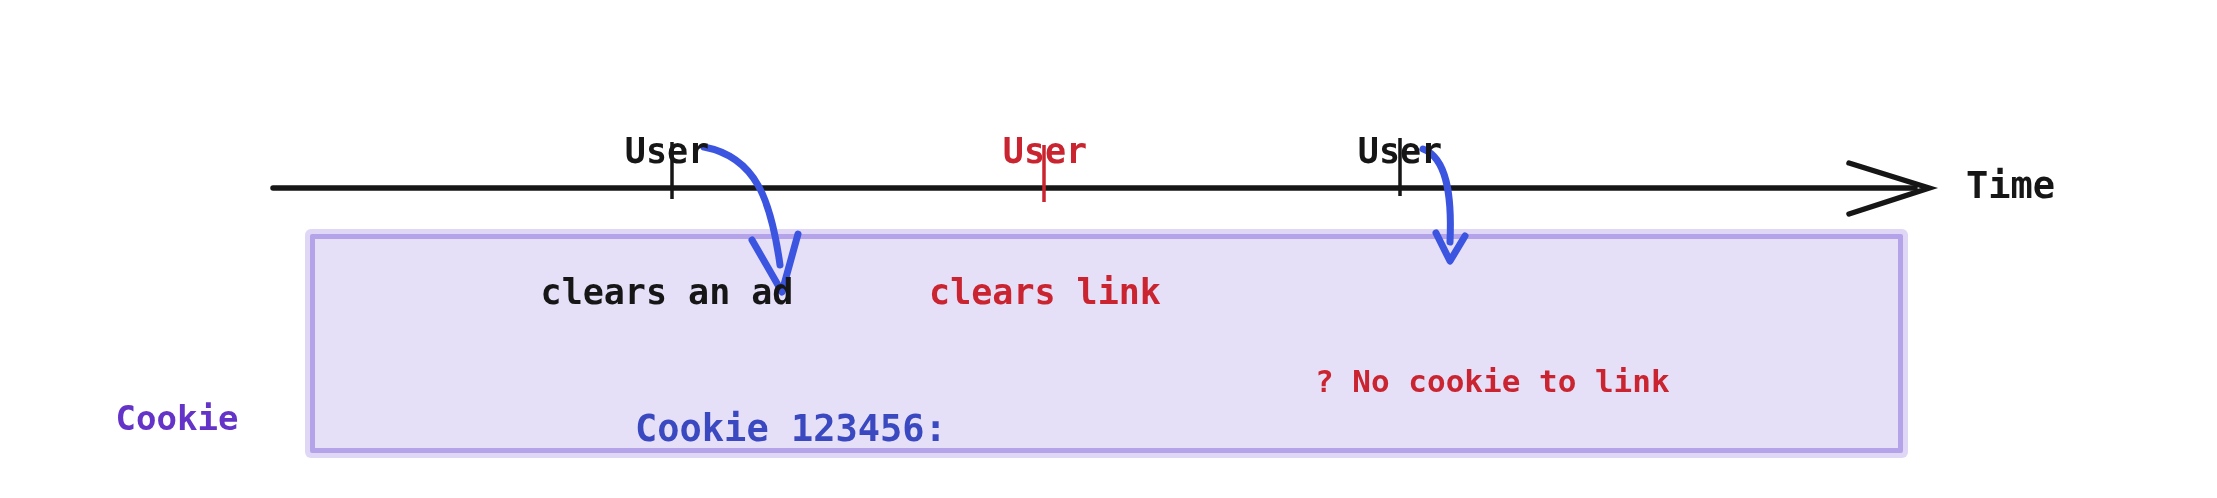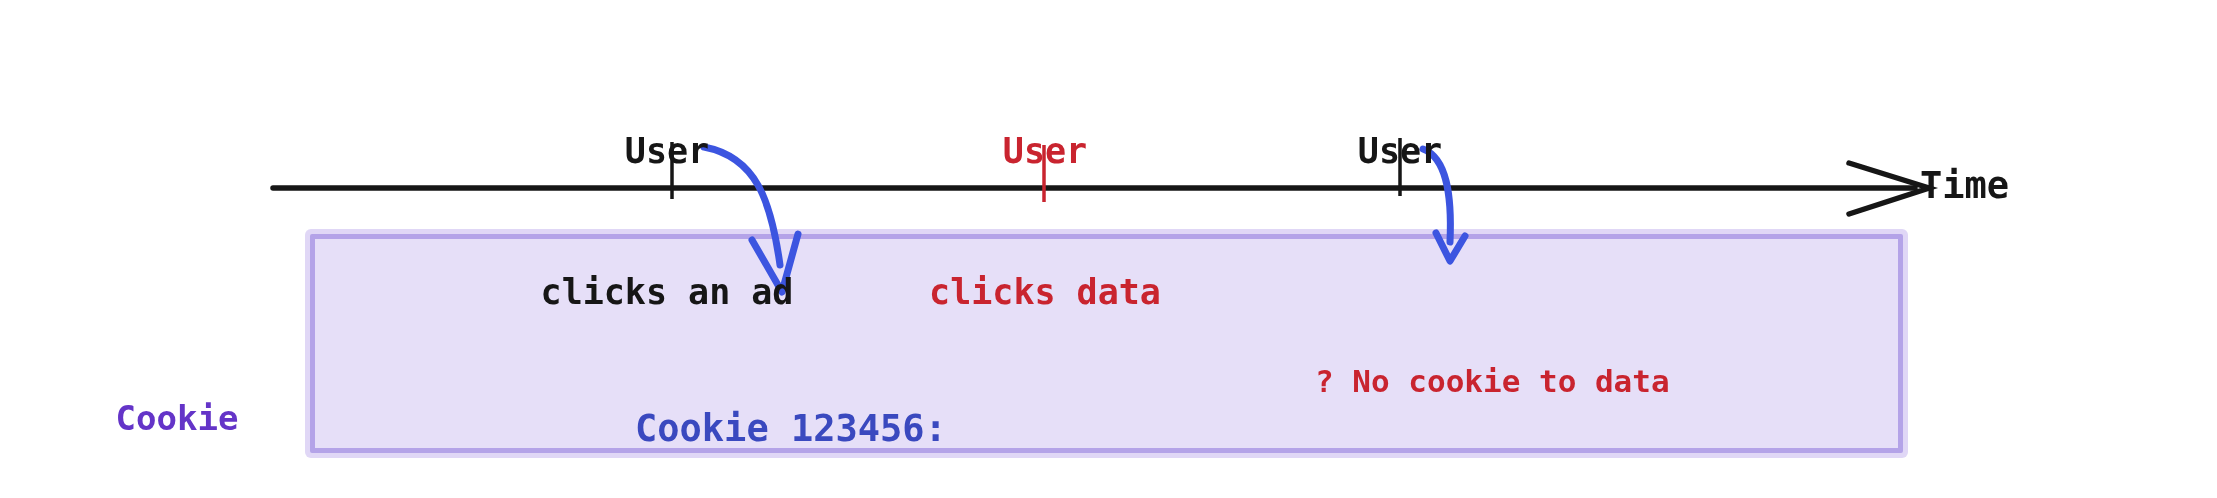--- a/index.html
+++ b/index.html
@@ -46,21 +46,21 @@
     width: 400px;
     text-align: center;
     font-size: 35px;
     line-height: 47px;
     color: var(--text-black);
   }
   .event-0 { left: 467px; }
   .event-1 { left: 845px; color: var(--event-red); }
   .event-2 { left: 1200px; }
   .time-label {
-    left: 1920px; top: 166px;
+    left: 1966px; top: 166px;
     font-size: 37px;
     line-height: 40px;
     color: var(--text-black);
   }
   .adtech-label {
     left: 57px; top: 293px;
     width: 240px;
     text-align: center;
     font-size: 34px;
     line-height: 50px;
@@ -96,42 +96,42 @@
 
     <path class="blue-arrow" d="M704,147 C756,157 771,200 780,265"></path>
     <path class="blue-arrow" d="M752,240 L782,292 L798,234"></path>
 
     <path class="blue-arrow" d="M1423,149 C1447,158 1452,196 1450,242"></path>
     <path class="blue-arrow" d="M1436,233 L1450,261 L1465,236"></path>
   </svg>
 
   <div class="txt event-label event-0">
     <div>User</div>
-    <div>clicks an ad</div>
+    <div>clears an ad</div>
   </div>
   <div class="txt event-label event-1">
     <div>User</div>
-    <div>clicks data</div>
+    <div>clears link</div>
   </div>
   <div class="txt event-label event-2">
     <div>User</div>
   </div>
 
   <div class="txt time-label">Time</div>
 
   <div class="txt adtech-label">
     <div>Cookie</div>
     
   </div>
 
   <div class="txt cookie-note">
     <div>Cookie 123456:</div>
     
   </div>
 
   <div class="txt no-conversion-note">
-    <div>? No cookie to data</div>
+    <div>? No cookie to link</div>
     <div>this conversion to</div>
     
     
   </div>
 
 </div>
 
 </body></html>

